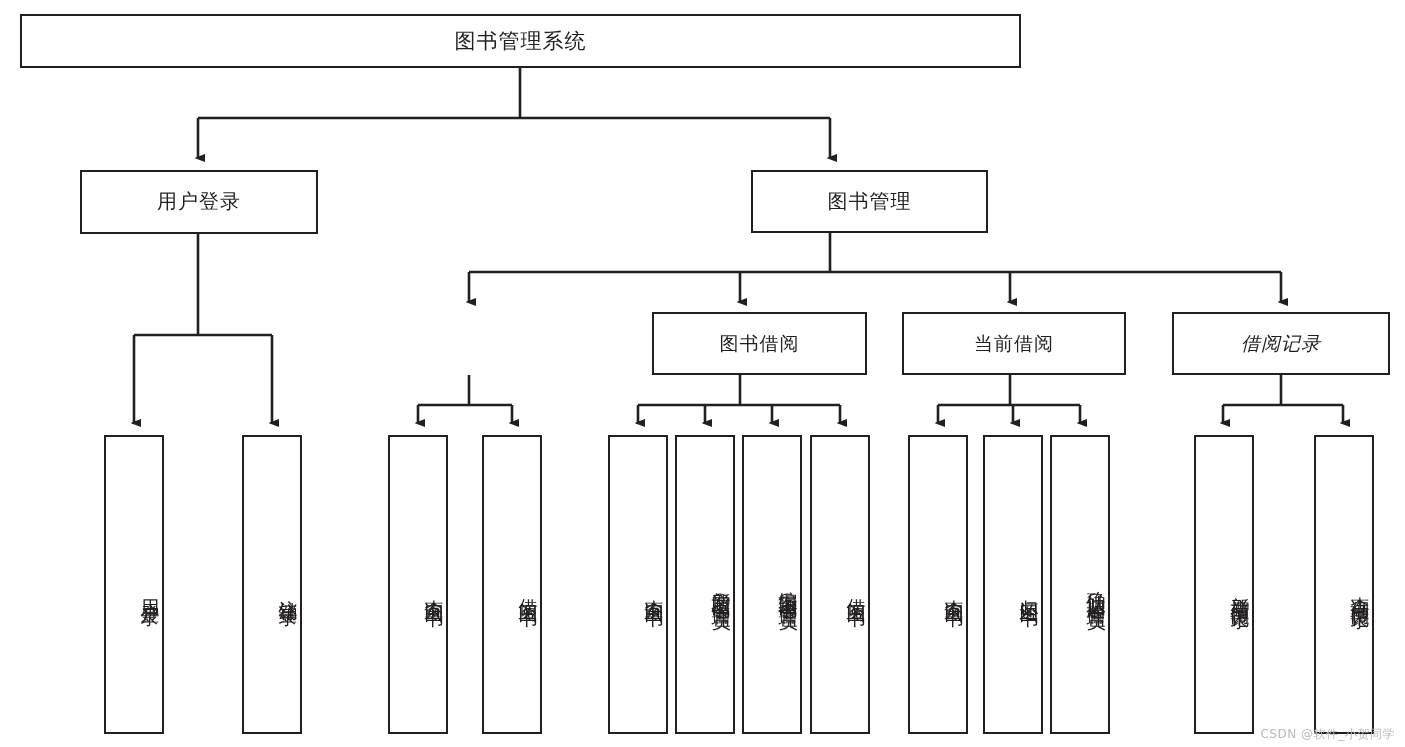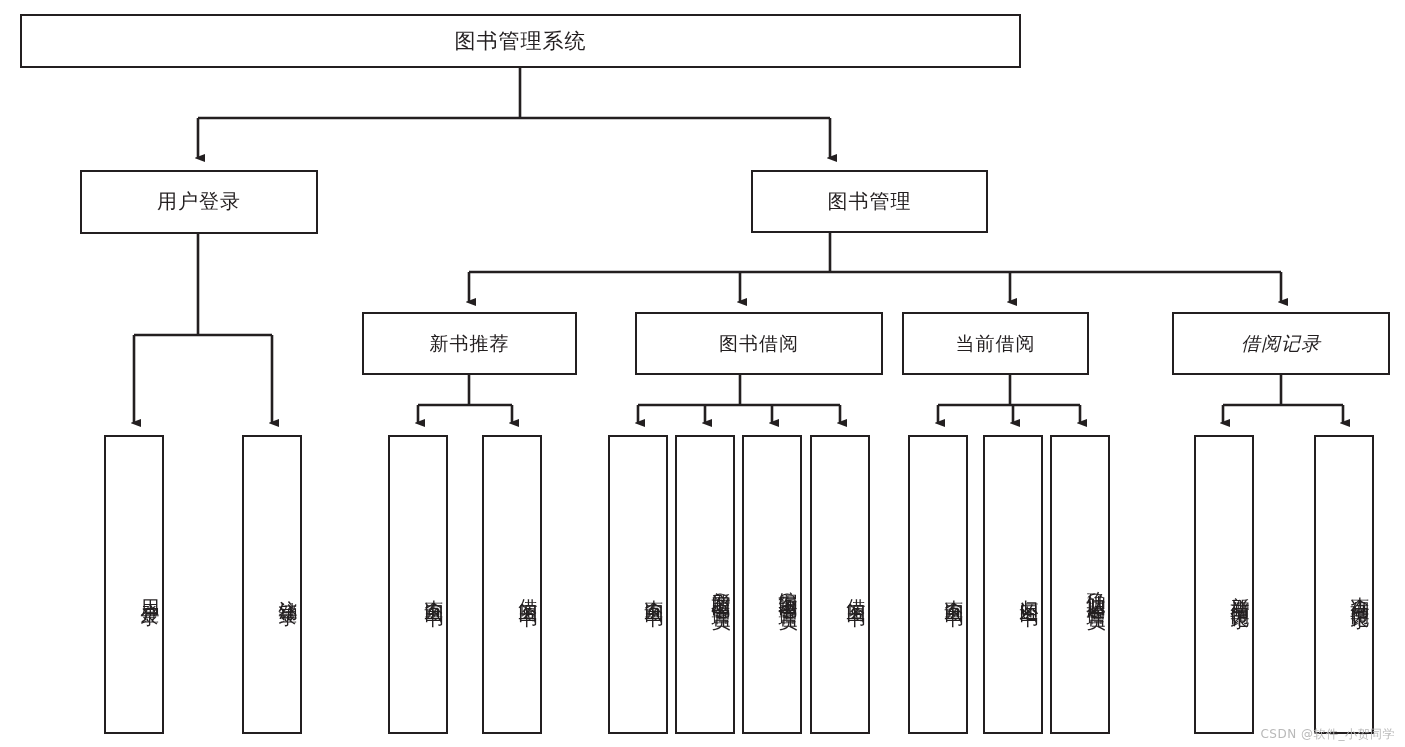--- a/index.html
+++ b/index.html
@@ -98,23 +98,22 @@
       <path d="M1223,405 L1223,423" marker-end="url(#arrow)"></path>
       <path d="M1343,405 L1343,423" marker-end="url(#arrow)"></path>
     </g>
   </svg>
 
   <div class="node h" style="left:20px;top:14px;width:1001px;height:54px;">图书管理系统</div>
 
   <div class="node lvl1" style="left:80px;top:170px;width:238px;height:64px;">用户登录</div>
   <div class="node lvl1" style="left:711px;top:170px;width:237px;height:63px;margin-left:40px;">图书管理</div>
 
-  <div class="node lvl2" style="left:362px;top:312px;width:215px;height:63px;">新书推荐</div>
-  <div class="node lvl2" style="left:635px;top:312px;width:248px;height:63px;">图书借阅</div>
-  <div class="node lvl2" style="left:902px;top:312px;width:187px;height:63px;">当前借阅</div>
+  <div class="node lvl2" style="left:652px;top:312px;width:215px;height:63px;">图书借阅</div>
+  <div class="node lvl2" style="left:902px;top:312px;width:224px;height:63px;">当前借阅</div>
   <div class="node lvl2" style="left:1172px;top:312px;width:218px;height:63px;font-style:italic;">借阅记录</div>
 
   <div class="node leaf" style="left:104px;top:435px;width:60px;height:299px;">
     <span>用户登录</span>
   </div>
   <div class="node leaf" style="left:242px;top:435px;width:60px;height:299px;">
     <span>注销登录</span>
   </div>
 
   <div class="node leaf" style="left:388px;top:435px;width:60px;height:299px;">

